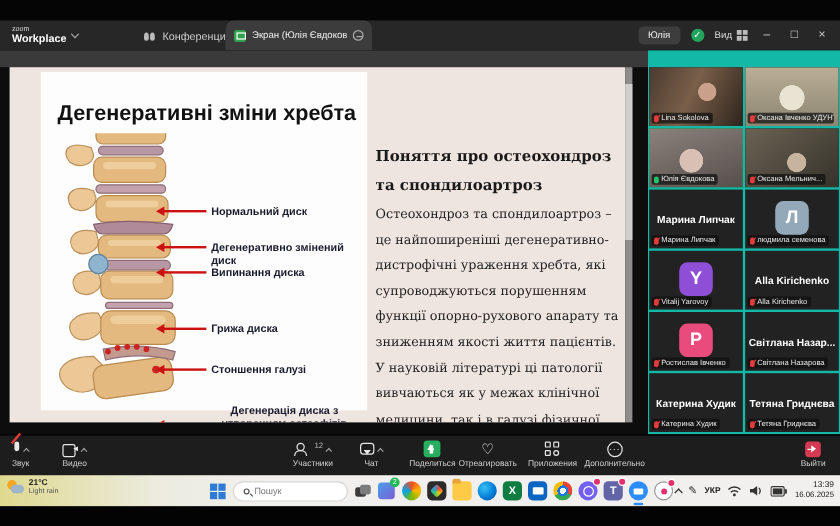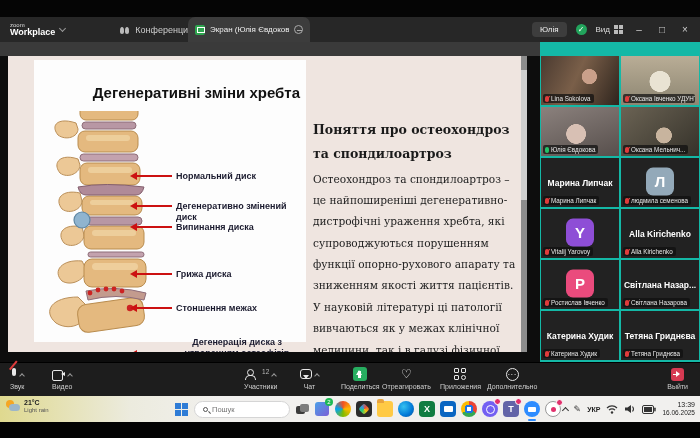--- a/index.html
+++ b/index.html
@@ -30,21 +30,21 @@
   #view-btn { display:flex; align-items:center; gap:4px; color:#ddd; font-size:8px; }
   .grid-ico { width:9px; height:9px; display:grid; grid-template-columns:4px 4px; gap:1px; }
   .grid-ico span { background:#bbb; }
   .winctl { color:#ccc; font-size:10px; width:14px; text-align:center; }
 
   
   #share { position:absolute; top:42px; left:0; width:540px; height:320px; background:#0d0d0d; }
   #share-strip { position:absolute; top:0; left:0; width:540px; height:14px; background:#3a3a3a; }
   #slide { position:absolute; left:8px; top:14px; width:513px; height:296px; background:#efe5e0; overflow:hidden; }
   #diag-panel { position:absolute; left:26px; top:4px; width:272px; height:282px; background:#fdfdfd; }
-  #diag-title { position:absolute; left:40px; top:28px; width:252px; text-align:right; font-size:15px; font-weight:bold; color:#111; }
+  #diag-title { position:absolute; left:40px; top:28px; width:252px; text-align:left; font-size:18px; font-weight:bold; color:#111; }
   #spine { position:absolute; left:30px; top:55px; }
   #dlabels .dlabel { position:absolute; left:168px; width:128px; font-size:9px; font-weight:bold; color:#1b1b2f; line-height:1.25; }
   .dlabel::before { content:''; position:absolute; left:-40px; top:4px; width:36px; height:2px; background:#cc1111; }
   .dlabel::after  { content:''; position:absolute; left:-46px; top:1px; border:4px solid transparent; border-right:7px solid #cc1111; border-left:none; }
   .dl0 { top:115px; } .dl1 { top:145px; } .dl2 { top:166px; } .dl3 { top:213px; } .dl4 { top:247px; }
   .dl5 { top:281px; text-align:center; width:122px !important; }
   .dl5::before { top:16px; } .dl5::after { top:13px; }
   #textcol { position:absolute; left:305px; top:18px; width:204px; font-family:"DejaVu Serif", serif; color:#222; }
   #slide-heading { font-size:12.5px; font-weight:bold; line-height:1.9; color:#1a1a1a;margin-top:44px; }
   #slide-body { margin-top:3px; font-size:10.6px; line-height:2.02; }
@@ -241,21 +241,21 @@
           <circle cx="76" cy="178" r="2.4"></circle>
         <circle cx="84" cy="180" r="2.4"></circle>
           <circle cx="92" cy="197" r="3.2"></circle>
       </g>
     </svg>
     <div id="dlabels" data-name="diagram-labels">
         <div class="dlabel dl0" data-name="diagram-label">Нормальний диск</div>
         <div class="dlabel dl1" data-name="diagram-label">Дегенеративно змінений диск</div>
         <div class="dlabel dl2" data-name="diagram-label">Випинання диска</div>
         <div class="dlabel dl3" data-name="diagram-label">Грижа диска</div>
-        <div class="dlabel dl4" data-name="diagram-label">Стоншення межах</div>
+        <div class="dlabel dl4" data-name="diagram-label">Стоншення галузі</div>
         <div class="dlabel dl5" data-name="diagram-label">Дегенерація диска з утворенням остеофітів</div>
       </div>
     <div id="textcol" data-name="slide-text-column">
       <div id="slide-heading" data-name="slide-heading">Поняття про остеохондроз та спондилоартроз</div>
       <div id="slide-body" data-name="slide-body-text">Остеохондроз та спондилоартроз – це найпоширеніші дегенеративно-дистрофічні ураження хребта, які супроводжуються порушенням функції опорно-рухового апарату та зниженням якості життя пацієнтів. У науковій літературі ці патології вивчаються як у межах клінічної медицини, так і в галузі фізичної реабілітації.</div>
     </div>
   </div>
   <div id="share-scroll" data-name="slide-scrollbar">
       <div class="thumb" data-name="scrollbar-thumb"></div>
     </div>

